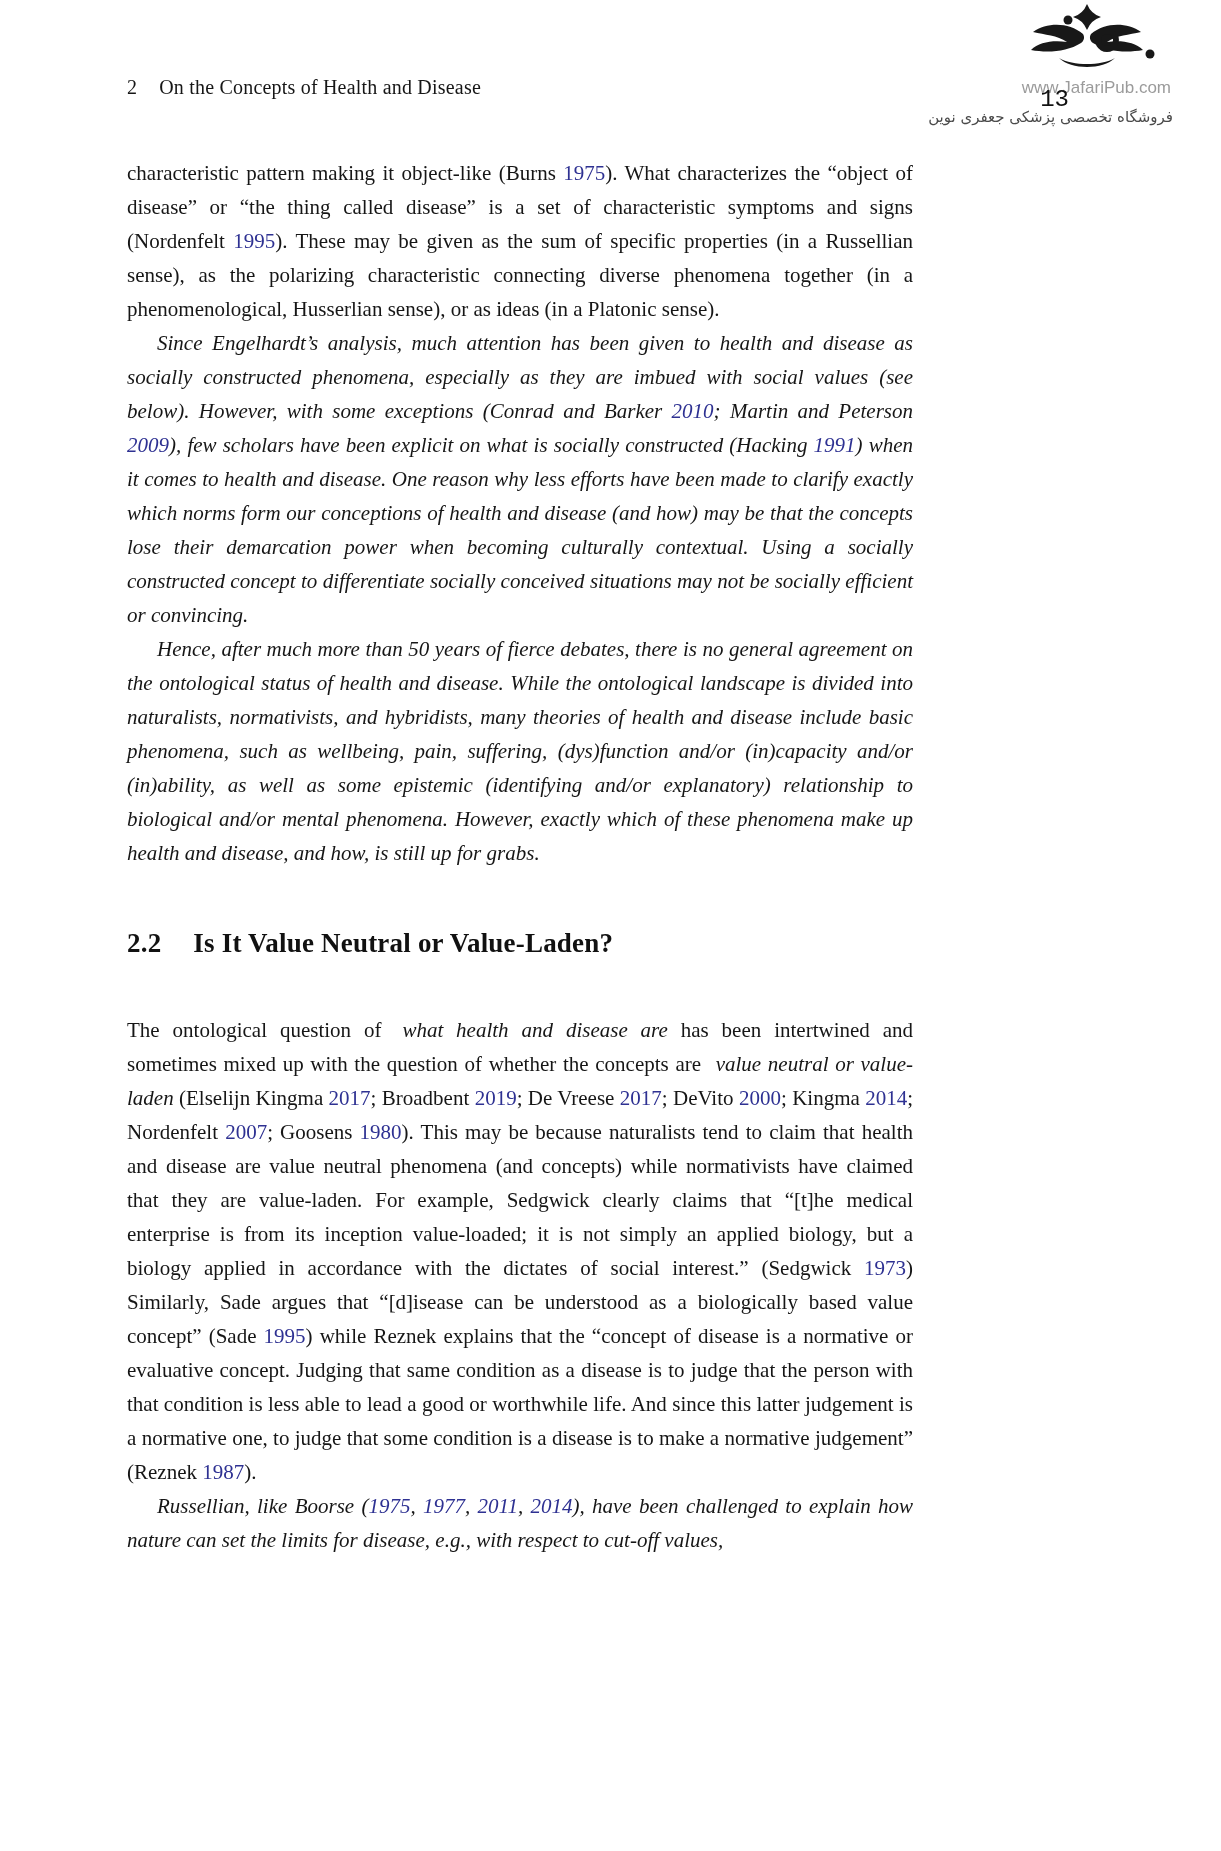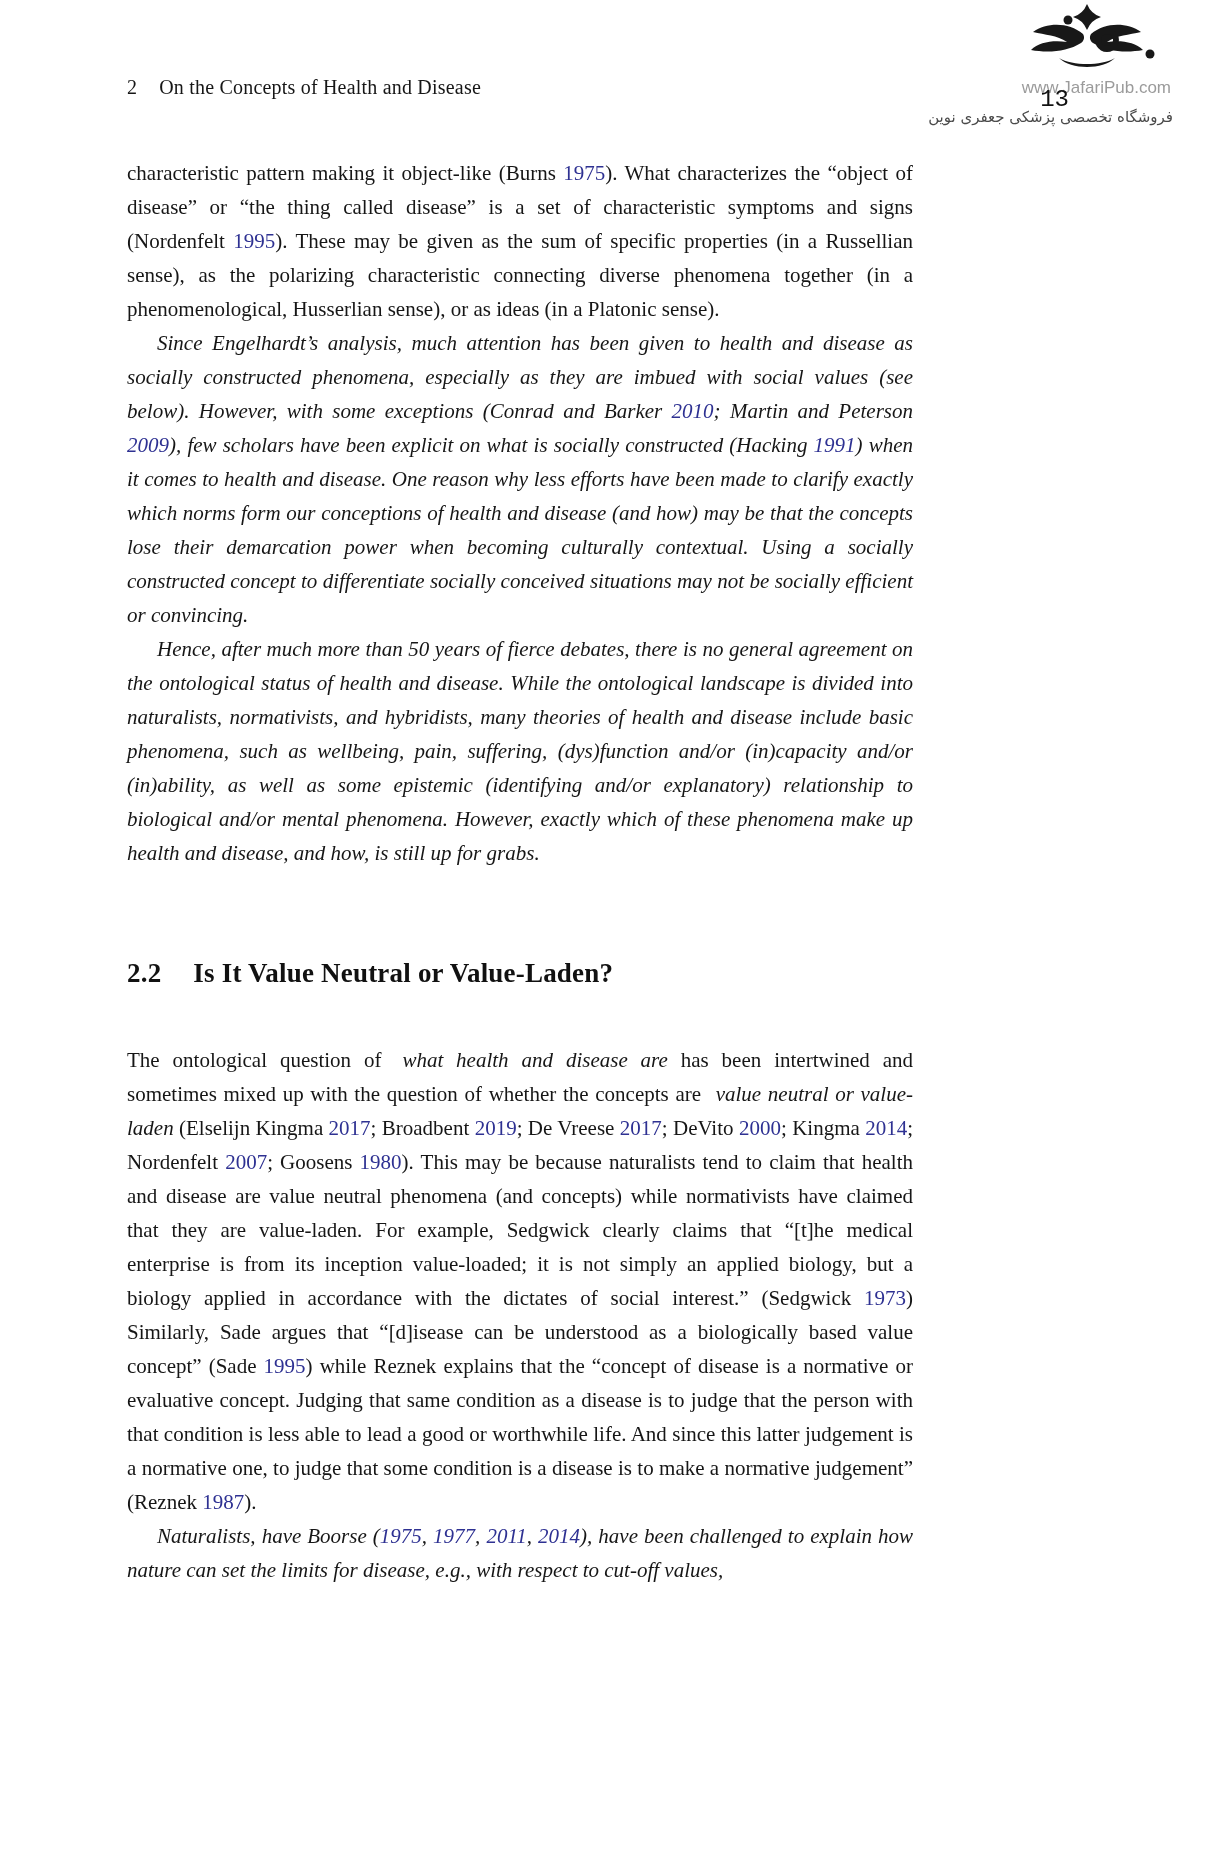--- a/index.html
+++ b/index.html
@@ -44,21 +44,21 @@
   .para {
     font-size:21px; line-height:34px; text-align:justify;
     color:var(--text, #161616);
   }
   .para.indent { text-indent:30px;font-style:italic; }
   .em { font-style:italic;margin-left:8px; }
   .cite { color:var(--link, #2e3192); text-decoration:none; cursor:pointer; }
 
   .section-heading {
     font-size:27px; font-weight:bold; color:#111;
-    margin-top:88px; margin-bottom:54px; letter-spacing:0.2px;
+    margin-top:58px; margin-bottom:54px; letter-spacing:0.2px;
     font-family:"Liberation Serif", serif;
   }
   .section-heading .sec-num { display:inline-block; margin-right:32px; }
 </style>
 </head>
 <body>
 
 <div class="page">
 
   <div class="running-head">
@@ -82,16 +82,16 @@
     <div class="folio">13</div>
     <div class="wm-fa">فروشگاه تخصصی پزشکی جعفری نوین</div>
   </div>
 
   <main class="text-column">
       <p class="para"><span>characteristic pattern making it object-like (Burns </span><a class="cite">1975</a><span>). What characterizes the “object of disease” or “the thing called disease” is a set of characteristic symptoms and signs (Nordenfelt </span><a class="cite">1995</a><span>). These may be given as the sum of specific properties (in a Russellian sense), as the polarizing characteristic connecting diverse phenomena together (in a phenomenological, Husserlian sense), or as ideas (in a Platonic sense).</span></p>
       <p class="para indent"><span>Since Engelhardt’s analysis, much attention has been given to health and disease as socially constructed phenomena, especially as they are imbued with social values (see below). However, with some exceptions (Conrad and Barker </span><a class="cite">2010</a><span>; Martin and Peterson </span><a class="cite">2009</a><span>), few scholars have been explicit on what is socially constructed (Hacking </span><a class="cite">1991</a><span>) when it comes to health and disease. One reason why less efforts have been made to clarify exactly which norms form our conceptions of health and disease (and how) may be that the concepts lose their demarcation power when becoming culturally contextual. Using a socially constructed concept to differentiate socially conceived situations may not be socially efficient or convincing.</span></p>
       <p class="para indent"><span>Hence, after much more than 50 years of fierce debates, there is no general agreement on the ontological status of health and disease. While the ontological landscape is divided into naturalists, normativists, and hybridists, many theories of health and disease include basic phenomena, such as wellbeing, pain, suffering, (dys)function and/or (in)capacity and/or (in)ability, as well as some epistemic (identifying and/or explanatory) relationship to biological and/or mental phenomena. However, exactly which of these phenomena make up health and disease, and how, is still up for grabs.</span></p>
       <h2 class="section-heading"><span class="sec-num">2.2</span><span>Is It Value Neutral or Value-Laden?</span></h2>
       <p class="para"><span>The ontological question of </span><span class="em">what health and disease are</span><span> has been intertwined and sometimes mixed up with the question of whether the concepts are </span><span class="em">value neutral or value-laden</span><span> (Elselijn Kingma </span><a class="cite">2017</a><span>; Broadbent </span><a class="cite">2019</a><span>; De Vreese </span><a class="cite">2017</a><span>; DeVito </span><a class="cite">2000</a><span>; Kingma </span><a class="cite">2014</a><span>; Nordenfelt </span><a class="cite">2007</a><span>; Goosens </span><a class="cite">1980</a><span>). This may be because naturalists tend to claim that health and disease are value neutral phenomena (and concepts) while normativists have claimed that they are value-laden. For example, Sedgwick clearly claims that “[t]he medical enterprise is from its inception value-loaded; it is not simply an applied biology, but a biology applied in accordance with the dictates of social interest.” (Sedgwick </span><a class="cite">1973</a><span>) Similarly, Sade argues that “[d]isease can be understood as a biologically based value concept” (Sade </span><a class="cite">1995</a><span>) while Reznek explains that the “concept of disease is a normative or evaluative concept. Judging that same condition as a disease is to judge that the person with that condition is less able to lead a good or worthwhile life. And since this latter judgement is a normative one, to judge that some condition is a disease is to make a normative judgement” (Reznek </span><a class="cite">1987</a><span>).</span></p>
-      <p class="para indent"><span>Naturalists, have Boorse (</span><a class="cite">1975</a><span>, </span><a class="cite">1977</a><span>, </span><a class="cite">2011</a><span>, </span><a class="cite">2014</a><span>), have been challenged to explain how nature can set the limits for disease, e.g., with respect to cut-off values,</span></p>
+      <p class="para indent"><span>Russellian, like Boorse (</span><a class="cite">1975</a><span>, </span><a class="cite">1977</a><span>, </span><a class="cite">2011</a><span>, </span><a class="cite">2014</a><span>), have been challenged to explain how nature can set the limits for disease, e.g., with respect to cut-off values,</span></p>
     </main>
 
 </div>
 
 </body></html>

